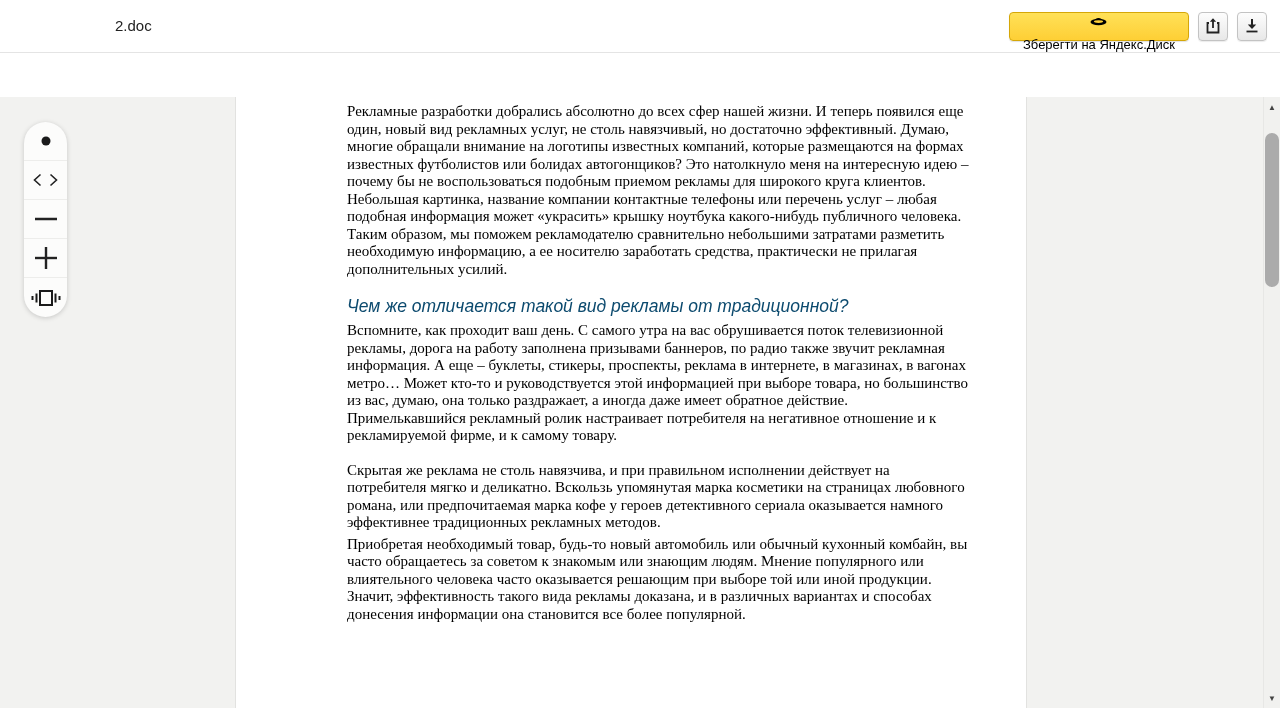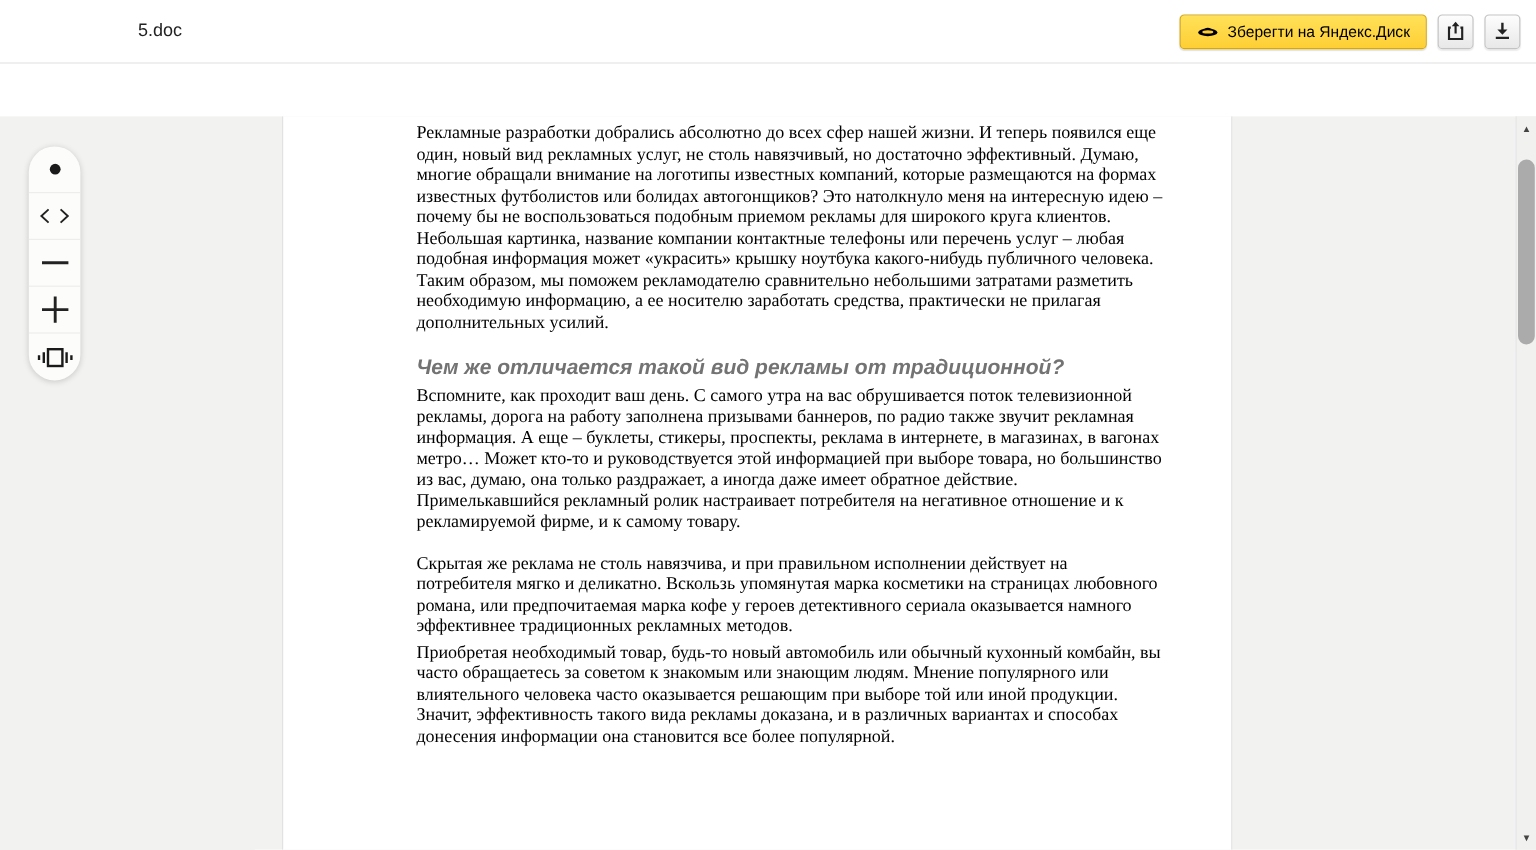--- a/index.html
+++ b/index.html
@@ -25,21 +25,21 @@
     position: absolute; left: 115px; top: 17px;
     font-size: 15px; color: #222;
   }
   .hdr-buttons { position: absolute; right: 13px; top: 12px; height: 30px; display: flex; gap: 9px; }
   .btn-yellow {
     display: inline-flex; align-items: center; gap: 7px;
     height: 29px; padding: 0 13px;
     background: linear-gradient(#ffe158, #fecf35);
     border: 1px solid #d5a708; border-radius: 4px;
     box-shadow: 0 1px 1px rgba(0,0,0,.12);
-    font-size: 13px; color: #000; cursor: pointer; white-space: nowrap;
+    font-size: 13px; color: #000; cursor: pointer; white-space: nowrap; flex-direction: column;
   }
   .btn-gray {
     width: 30px; height: 29px;
     display: inline-flex; align-items: center; justify-content: center;
     background: linear-gradient(#fdfdfd, #e8e8e8);
     border: 1px solid #c3c3c3; border-radius: 4px;
     box-shadow: 0 1px 1px rgba(0,0,0,.08);
     cursor: pointer;
   }
   
@@ -58,21 +58,21 @@
   }
   .doc-p {
     font-family: "Liberation Serif", serif;
     font-size: 15px; line-height: 17.5px; color: #000000;
     margin: 0 0 17px 0;
     text-align: left;
   }
   .doc-p.tight { margin-bottom: 4px; }
   .doc-heading {
     font-family: "Liberation Sans", sans-serif;
-    font-size: 17.5px; font-weight: 700; font-style: italic; color: #737373;
+    font-size: 17.5px; font-weight: 400; font-style: italic; color: #0c4a6e;
     margin: 17px 0 5px 0; line-height: 22px;
   }
   
   .tools {
     position: absolute; left: 24px; top: 25px; width: 43px;
     background: #fcfcfb; border-radius: 22px;
     box-shadow: 0 1px 5px rgba(0,0,0,.18);
     overflow: hidden;
   }
   .tool-btn {
@@ -97,21 +97,21 @@
   .sb-down { bottom: 2px; }
   .sb-thumb {
     position: absolute; left: 1px; top: 36px; width: 14px; height: 154px;
     background: #ababab; border-radius: 7px; cursor: pointer;
   }
 </style>
 </head>
 <body>
 
 <div class="header">
-  <div class="doc-title">5.doc</div>
+  <div class="doc-title">2.doc</div>
   <div class="hdr-buttons">
     <button class="btn-yellow">
       <span>
         <svg width="19" height="14" viewBox="0 0 19 14">
           <ellipse cx="9.5" cy="9" rx="8" ry="3.2" fill="#000"></ellipse>
           <path d="M5.5 8 A4.2 4.2 0 0 1 13.5 8 Z" fill="#000"></path>
           <ellipse cx="9.5" cy="8.6" rx="4.6" ry="1.3" fill="#fecf35"></ellipse>
         </svg>
       </span>
       <span>Зберегти на Яндекс.Диск</span>

